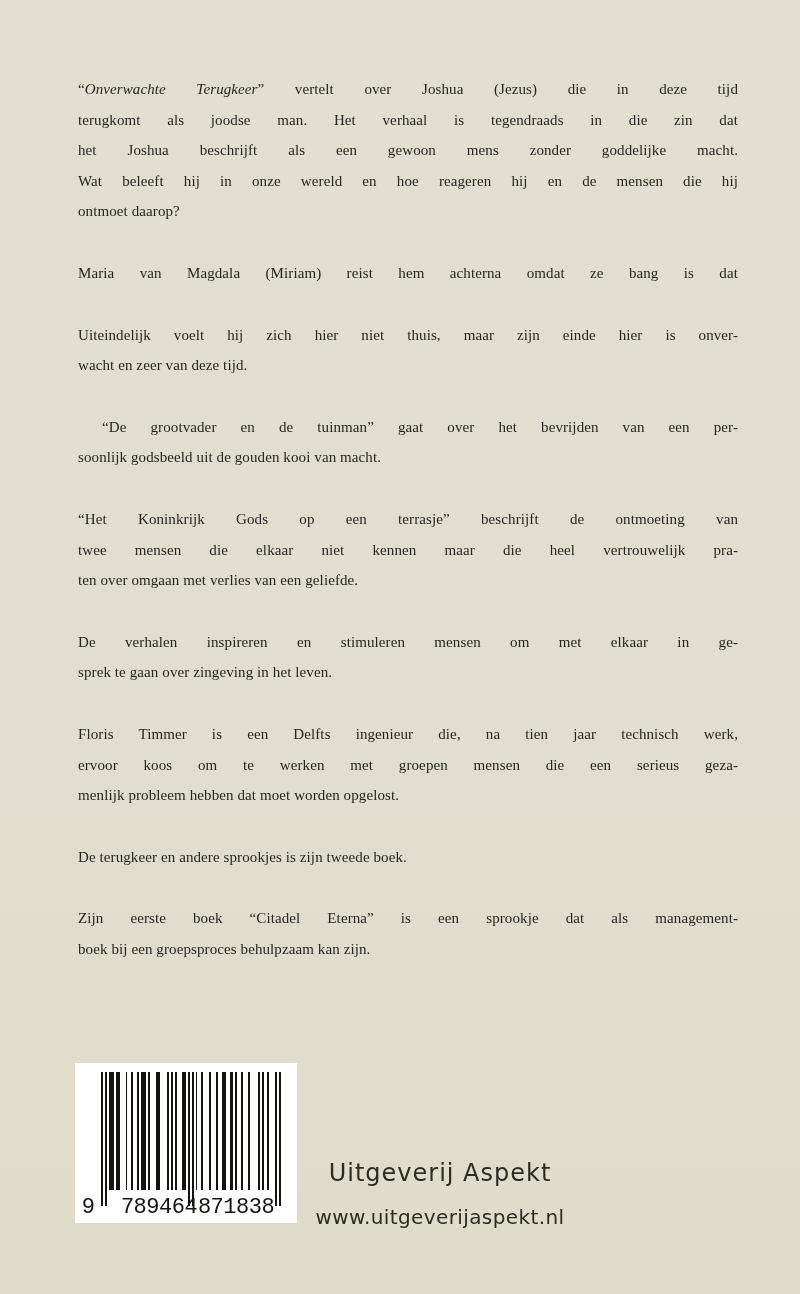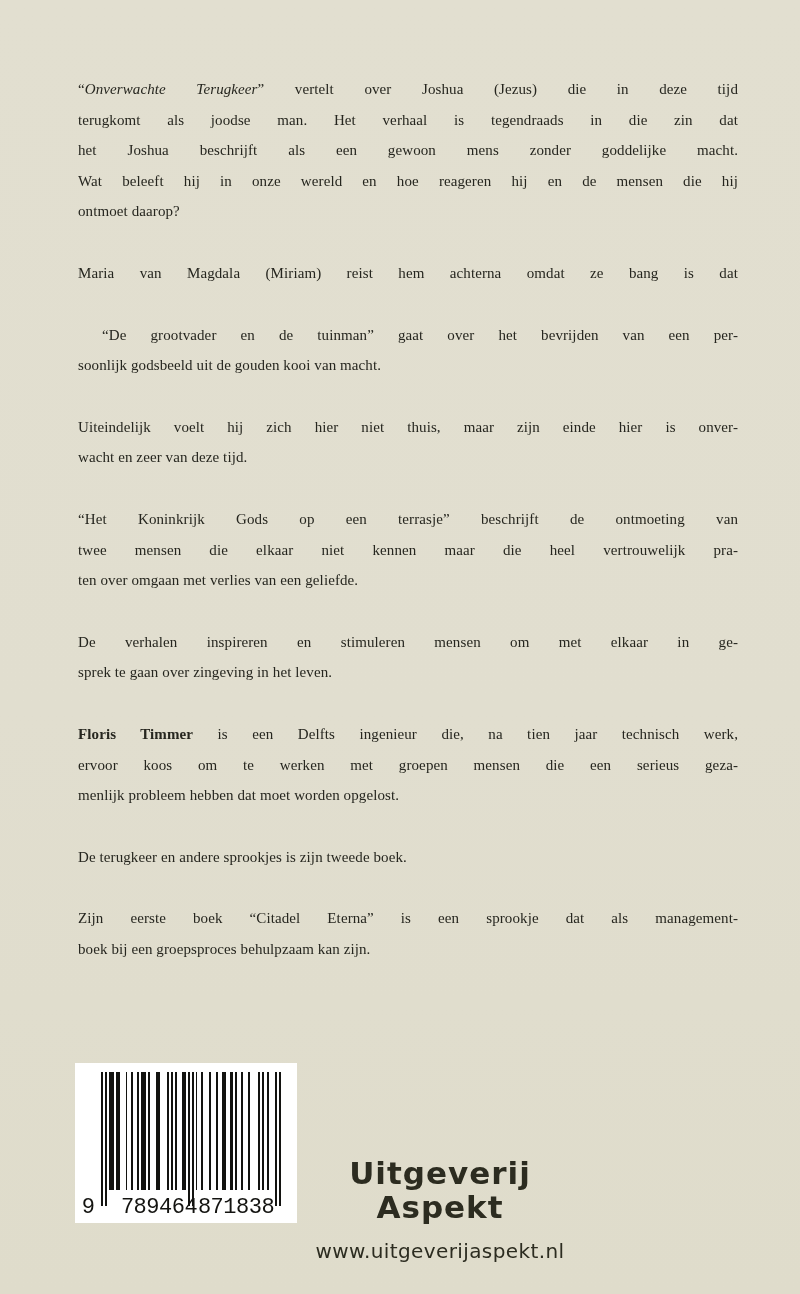--- a/index.html
+++ b/index.html
@@ -19,21 +19,21 @@
     left: 78px; top: 74px; width: 660px;
     color: #26261f;
     font-size: 15px;
     line-height: 30.6px;
     letter-spacing: 0.1px;
   }
   .para { margin: 0 0 31px 0; }
   .line { text-align: justify; text-align-last: justify; white-space: normal; }
   .line.last { text-align-last: left; }
   .it { font-style: italic; }
-  .bd { font-weight: bold; margin-top: 46px; }
+  .bd { font-weight: normal; margin-top: 46px; }
 
   .barcode-box {
     position: absolute;
     left: 75px; top: 1063px;
     width: 222px; height: 160px;
     background: #ffffff;
   }
   .bars {
     position: absolute;
     left: 26px; top: 9px;
@@ -60,24 +60,24 @@
   .bc-right { left: 121px; width: 80px; }
 
   .publisher {
     position: absolute;
     left: 315px; top: 1156px; width: 250px;
     text-align: center;
     color: #2c2c20;
     font-family: "DejaVu Sans", sans-serif;
   }
   .publisher-name {
-    font-size: 31px;
+    font-size: 24px;
     line-height: 34px;
     letter-spacing: 1px;
-    font-weight: 700;
+    font-weight: 400;
   }
   .publisher-site {
     font-size: 20px;
     line-height: 24px;
     letter-spacing: 0.4px;
     margin-top: 15px;
   }
 </style>
 </head>
 <body>
@@ -89,26 +89,26 @@
         <div class="line"><span>“</span><span class="it">Onverwachte Terugkeer</span><span>” vertelt over Joshua (Jezus) die in deze tijd</span></div>
         <div class="line"><span>terugkomt als joodse man. Het verhaal is tegendraads in die zin dat</span></div>
         <div class="line"><span>het Joshua beschrijft als een gewoon mens zonder goddelijke macht.</span></div>
         <div class="line"><span>Wat beleeft hij in onze wereld en hoe reageren hij en de mensen die hij</span></div>
         <div class="line last"><span>ontmoet daarop?</span></div>
       </div>
       <div class="para">
         <div class="line"><span>Maria van Magdala (Miriam) reist hem achterna omdat ze bang is dat</span></div>
       </div>
       <div class="para">
+        <div class="line"><span>Uiteindelijk voelt hij zich hier niet thuis, maar zijn einde hier is onver-</span></div>
+        <div class="line last"><span>wacht en zeer van deze tijd.</span></div>
+      </div>
+      <div class="para">
         <div class="line"><span>&nbsp;“De grootvader en de tuinman” gaat over het bevrijden van een per-</span></div>
         <div class="line last"><span>soonlijk godsbeeld uit de gouden kooi van macht.</span></div>
-      </div>
-      <div class="para">
-        <div class="line"><span>Uiteindelijk voelt hij zich hier niet thuis, maar zijn einde hier is onver-</span></div>
-        <div class="line last"><span>wacht en zeer van deze tijd.</span></div>
       </div>
       <div class="para">
         <div class="line"><span>“Het Koninkrijk Gods op een terrasje” beschrijft de ontmoeting van</span></div>
         <div class="line"><span>twee mensen die elkaar niet kennen maar die heel vertrouwelijk pra-</span></div>
         <div class="line last"><span>ten over omgaan met verlies van een geliefde.</span></div>
       </div>
       <div class="para">
         <div class="line"><span>De verhalen inspireren en stimuleren mensen om met elkaar in ge-</span></div>
         <div class="line last"><span>sprek te gaan over zingeving in het leven.</span></div>
       </div>

